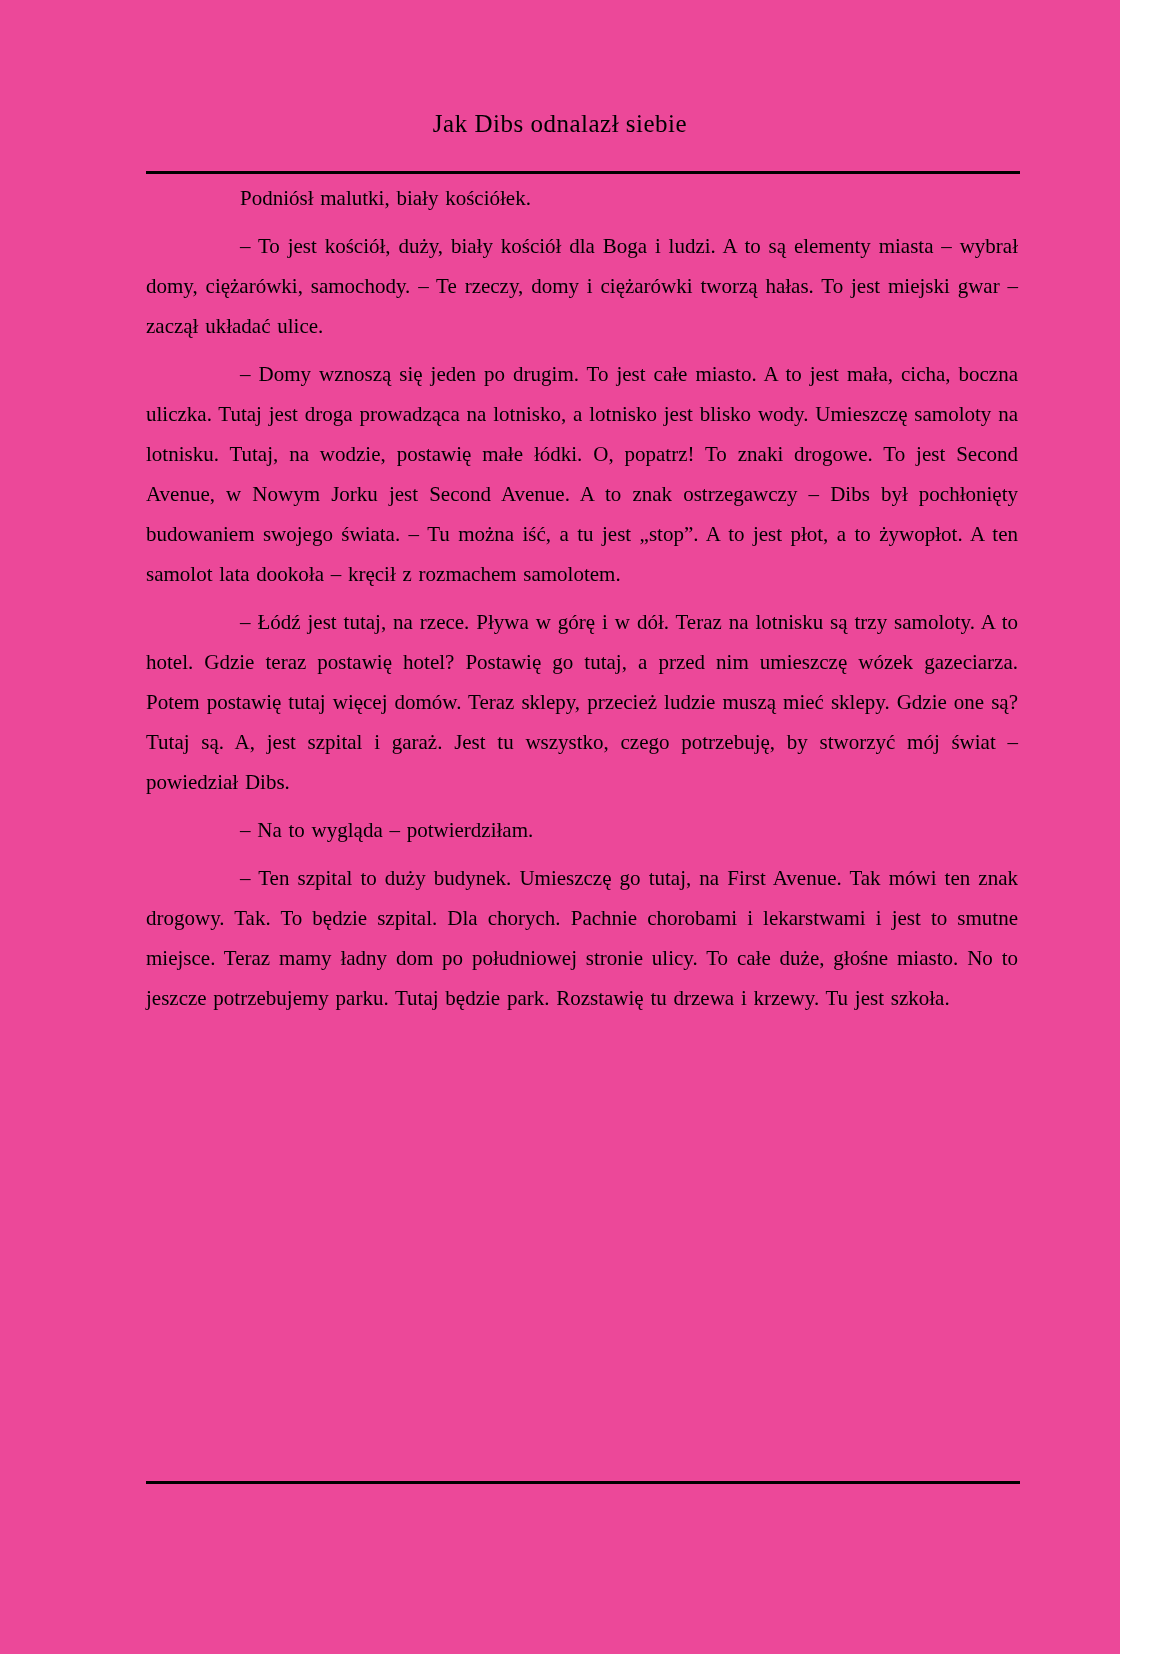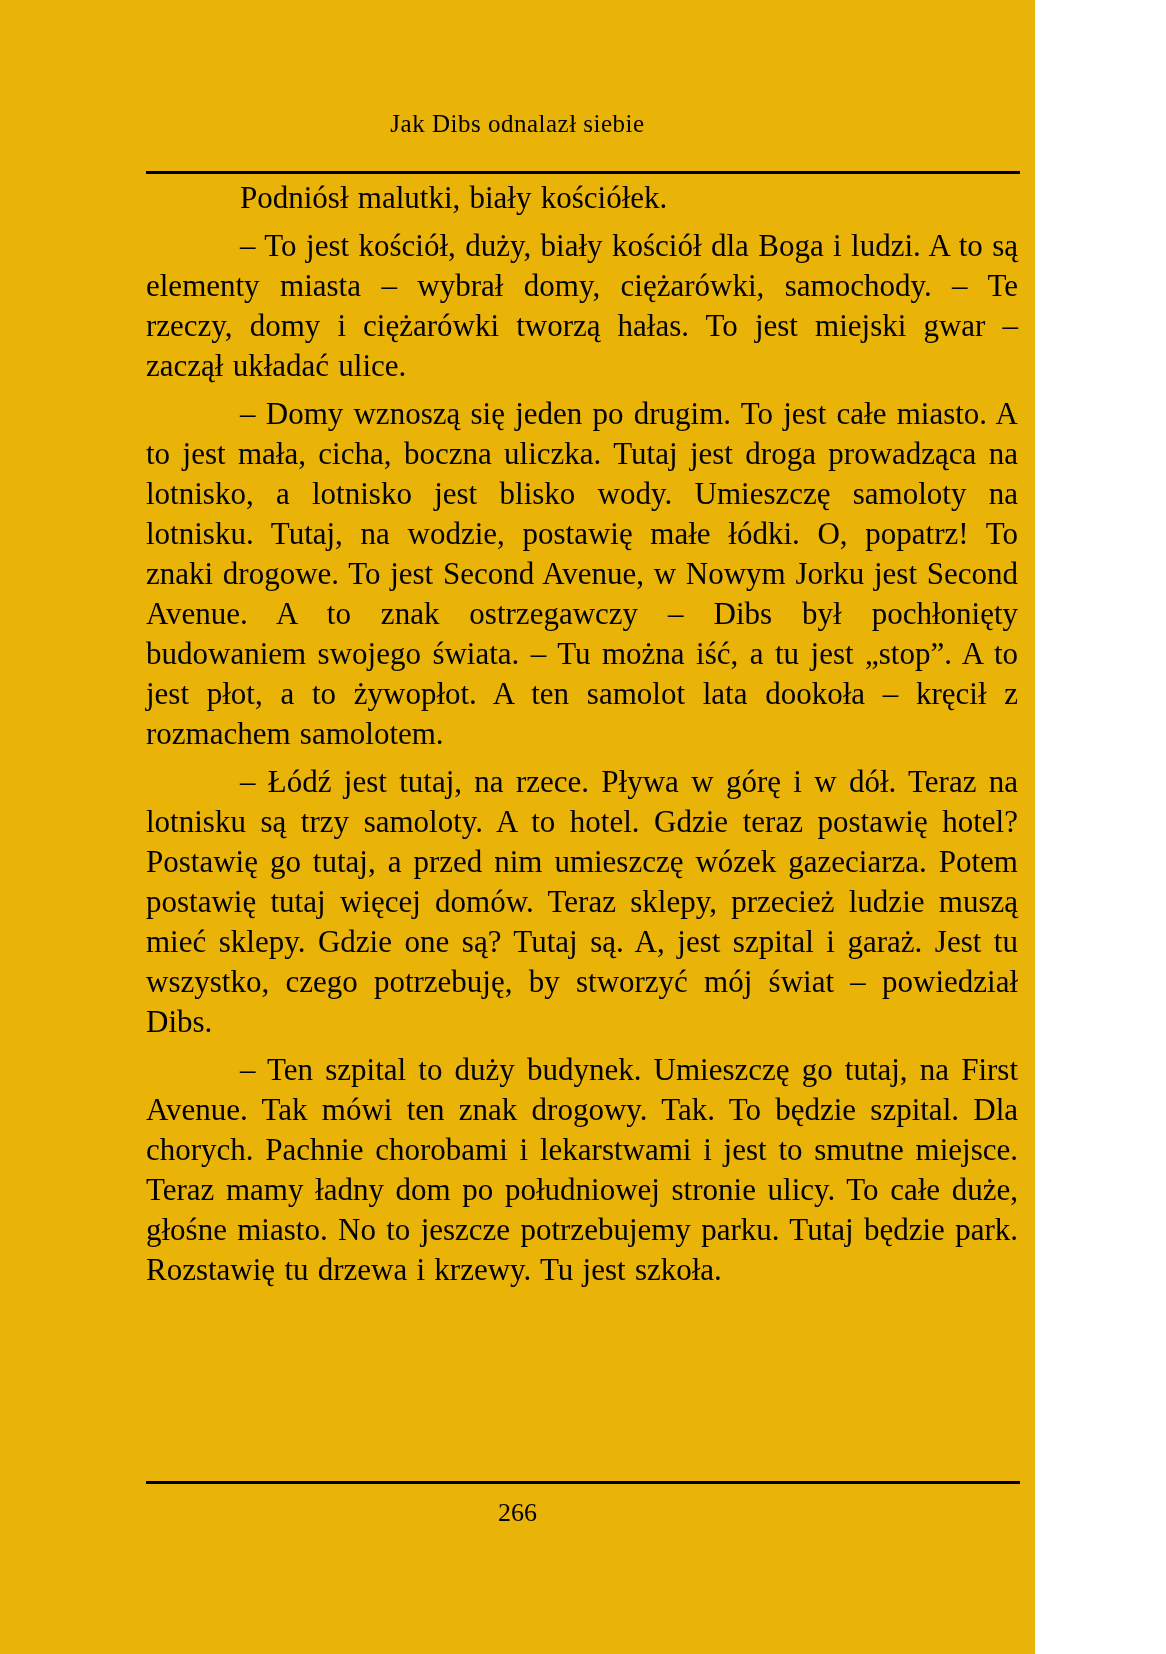--- a/index.html
+++ b/index.html
@@ -3,23 +3,23 @@
 <meta charset="utf-8">
 <title>Jak Dibs odnalazł siebie — s. 266</title>
 <style>
   html, body {
     margin: 0;
     padding: 0;
     background: #ffffff;
   }
   .page {
     position: relative;
-    width: 1035px;
+    width: 1120px;
     height: 1654px;
-    background: #eab308;
+    background: #ec4899;
     color: #000000;
     font-family: "Liberation Serif", "DejaVu Serif", serif;
     overflow: hidden;
   }
   .running-header {
     position: absolute;
     top: 110px;
     left: 0;
     width: 100%;
     text-align: center;
@@ -34,21 +34,21 @@
     height: 3px;
     background: #000000;
   }
   .rule-top { top: 171px; }
   .rule-bottom { top: 1481px; }
   .body-text {
     position: absolute;
     top: 178px;
     left: 146px;
     width: 872px;
-    font-size: 31px;
+    font-size: 21px;
     line-height: 40px;
     text-align: justify;
     word-spacing: 1.5px;
   }
   .body-text p {
     margin: 0;
     text-indent: 94px;
   }
   .body-text p + p {
     margin-top: 8px;
@@ -70,20 +70,20 @@
 
   <div class="running-header">Jak Dibs odnalazł siebie</div>
 
   <div class="rule rule-top"></div>
 
   <div class="body-text">
     <p>Podniósł malutki, biały kościółek.</p>
     <p>– To jest kościół, duży, biały kościół dla Boga i ludzi. A to są elementy miasta – wybrał domy, ciężarówki, samochody. – Te rzeczy, domy i ciężarówki tworzą hałas. To jest miejski gwar – zaczął układać ulice.</p>
     <p>– Domy wznoszą się jeden po drugim. To jest całe miasto. A to jest mała, cicha, boczna uliczka. Tutaj jest droga prowadząca na lotnisko, a lotnisko jest blisko wody. Umieszczę samoloty na lotnisku. Tutaj, na wodzie, postawię małe łódki. O, popatrz! To znaki drogowe. To jest Second Avenue, w Nowym Jorku jest Second Avenue. A to znak ostrzegawczy – Dibs był pochłonięty budowaniem swojego świata. – Tu można iść, a tu jest „stop”. A to jest płot, a to żywopłot. A ten samolot lata dookoła – kręcił z rozmachem samolotem.</p>
     <p>– Łódź jest tutaj, na rzece. Pływa w górę i w dół. Teraz na lotnisku są trzy samoloty. A to hotel. Gdzie teraz postawię hotel? Postawię go tutaj, a przed nim umieszczę wózek gazeciarza. Potem postawię tutaj więcej domów. Teraz sklepy, przecież ludzie muszą mieć sklepy. Gdzie one są? Tutaj są. A, jest szpital i garaż. Jest tu wszystko, czego potrzebuję, by stworzyć mój świat – powiedział Dibs.</p>
+    <p>– Na to wygląda – potwierdziłam.</p>
     <p>– Ten szpital to duży budynek. Umieszczę go tutaj, na First Avenue. Tak mówi ten znak drogowy. Tak. To będzie szpital. Dla chorych. Pachnie chorobami i lekarstwami i jest to smutne miejsce. Teraz mamy ładny dom po południowej stronie ulicy. To całe duże, głośne miasto. No to jeszcze potrzebujemy parku. Tutaj będzie park. Rozstawię tu drzewa i krzewy. Tu jest szkoła.</p>
   </div>
 
   <div class="rule rule-bottom"></div>
 
-  <div class="page-number">266</div>
 
 </div>
 
 </body></html>

